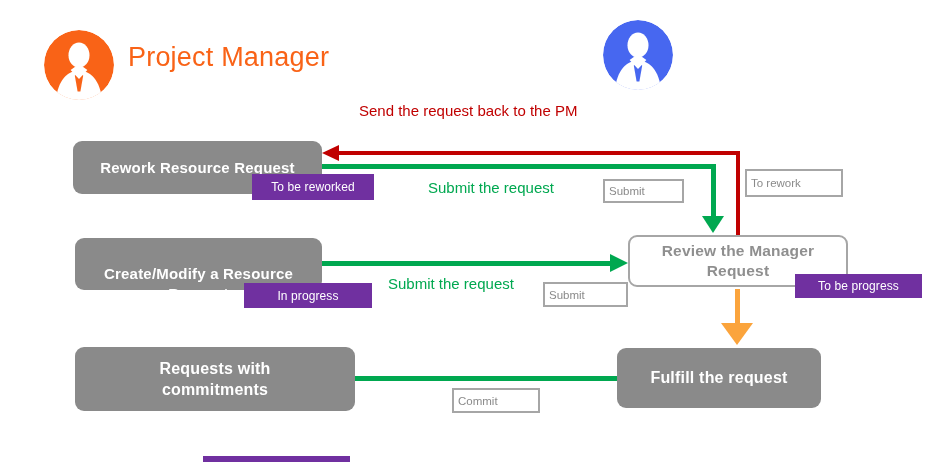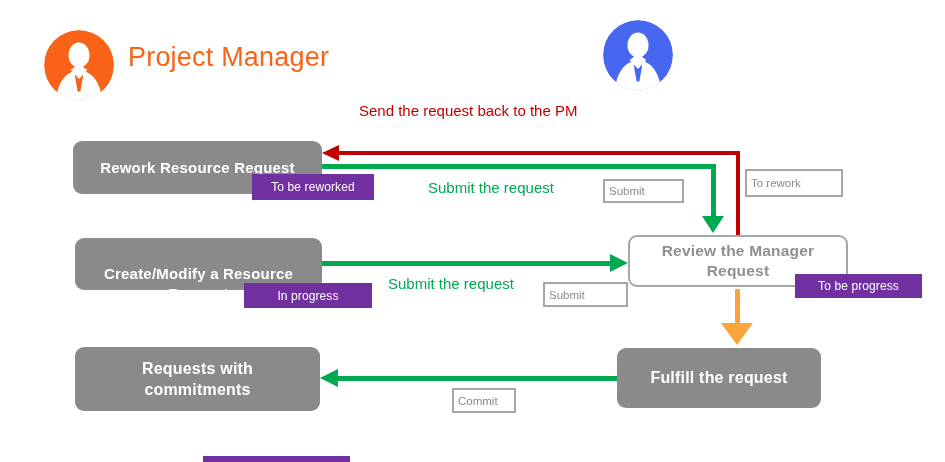--- a/index.html
+++ b/index.html
@@ -120,20 +120,20 @@
 
   <div class="line orange" style="left:735px;top:289px;width:5px;height:35px;"></div>
   <div class="head down-orange" style="left:721px;top:323px;"></div>
 
   <div class="node" style="left:617px;top:348px;width:204px;height:60px;font-size:16px;">
     <span class="inner">Fulfill the request</span>
   </div>
 
   <div class="line green" style="left:336px;top:376px;width:281px;height:5px;"></div>
   <div class="head left-green" style="left:320px;top:369px;"></div>
-  <div class="btn-box" style="left:452px;top:388px;width:64px;height:25px;">Commit</div>
+  <div class="btn-box" style="left:452px;top:388px;width:88px;height:25px;">Commit</div>
 
-  <div class="node" style="left:75px;top:347px;width:245px;height:64px;font-size:16px;">
+  <div class="node" style="left:75px;top:347px;width:280px;height:64px;font-size:16px;">
     <span class="inner" style="width:160px;">Requests with commitments</span>
   </div>
   <div class="badge" style="left:203px;top:412px;width:147px;height:25px;margin-top:44px;">Committed</div>
 
 </div>
 
 </body></html>

